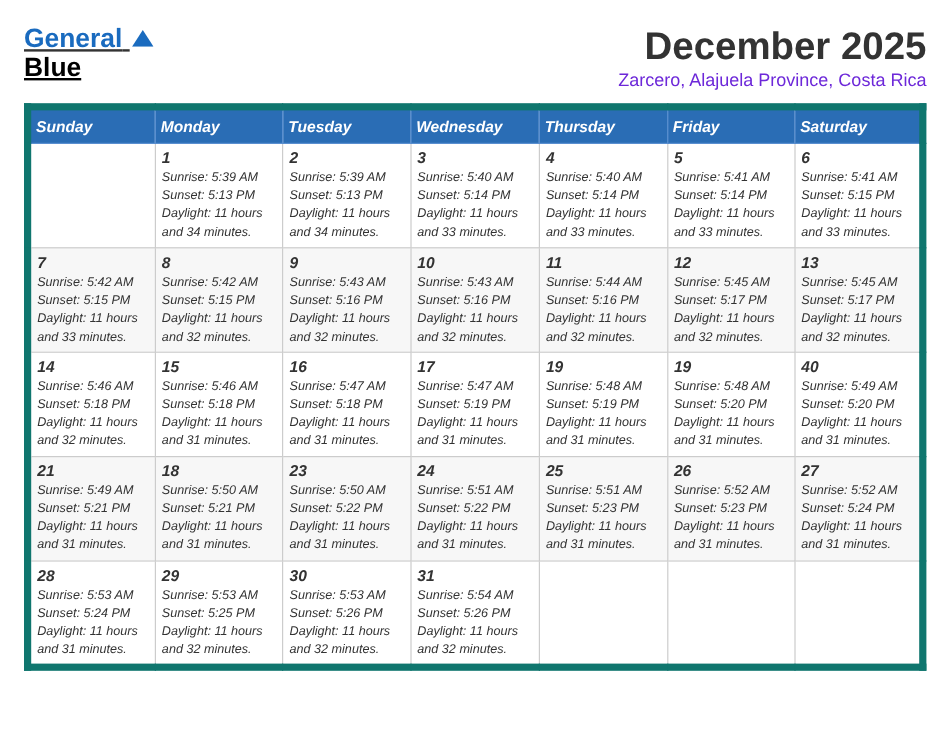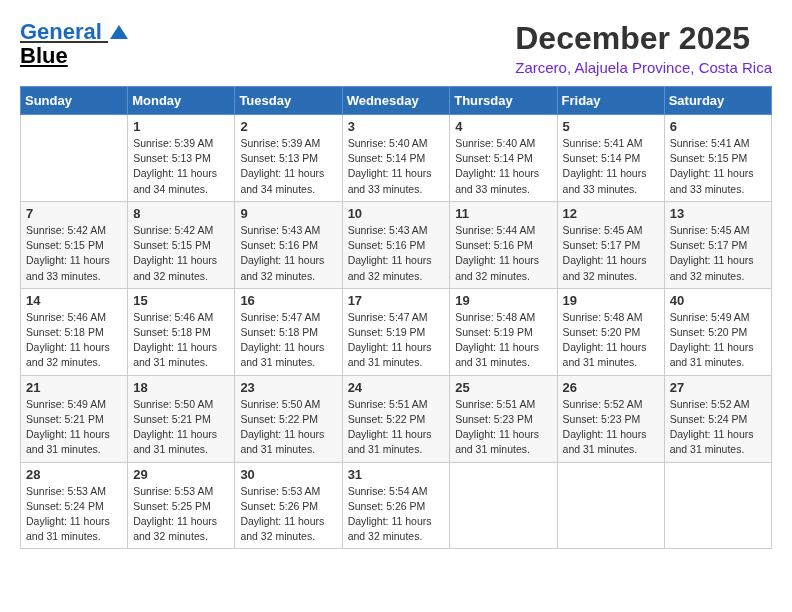--- a/index.html
+++ b/index.html
@@ -32,35 +32,37 @@
     .logo-icon {
       width: 18px;
       height: 14px;
       margin-left: 2px;
     }
     .logo-row {
       display: flex;
       align-items: center;
     }
     .title-block {
+      text-align: right;
     }
     .month-title {
       font-size: 32px;
       font-weight: bold;
       color: #333;
     }
     .location-title {
       font-size: 15px;
       color: #6d28d9;
       margin-top: 2px;
     }
     .calendar {
       width: 100%;
       border-collapse: collapse;
-      border: 1px solid #0f766e;
+      border: 6px solid #0f766e;
+      font-style: italic;
     }
     .calendar th {
       background-color: #2a6db5;
       color: #fff;
       font-size: 13px;
       font-weight: bold;
       padding: 6px 4px;
       text-align: left;
       border: 1px solid #5a8fd0;
     }

